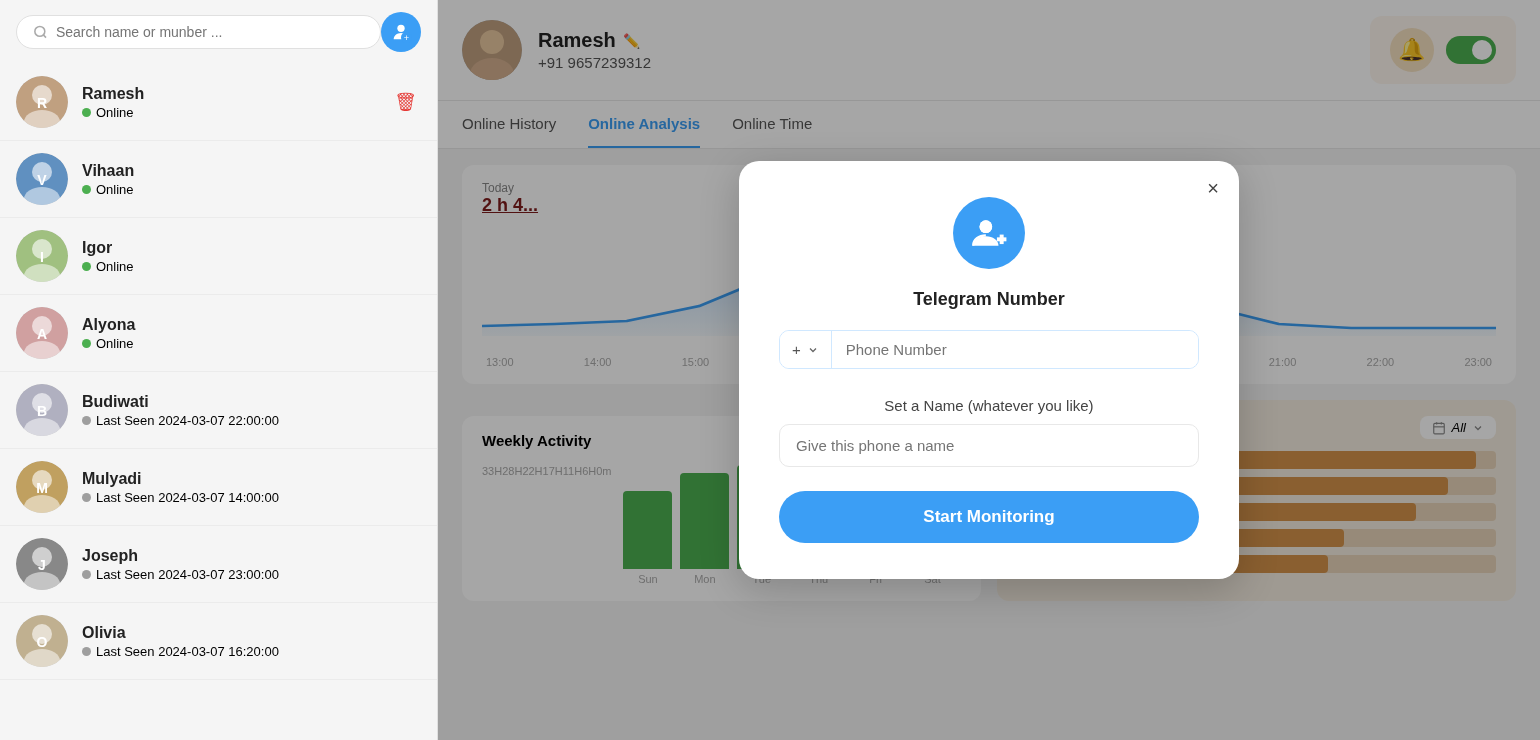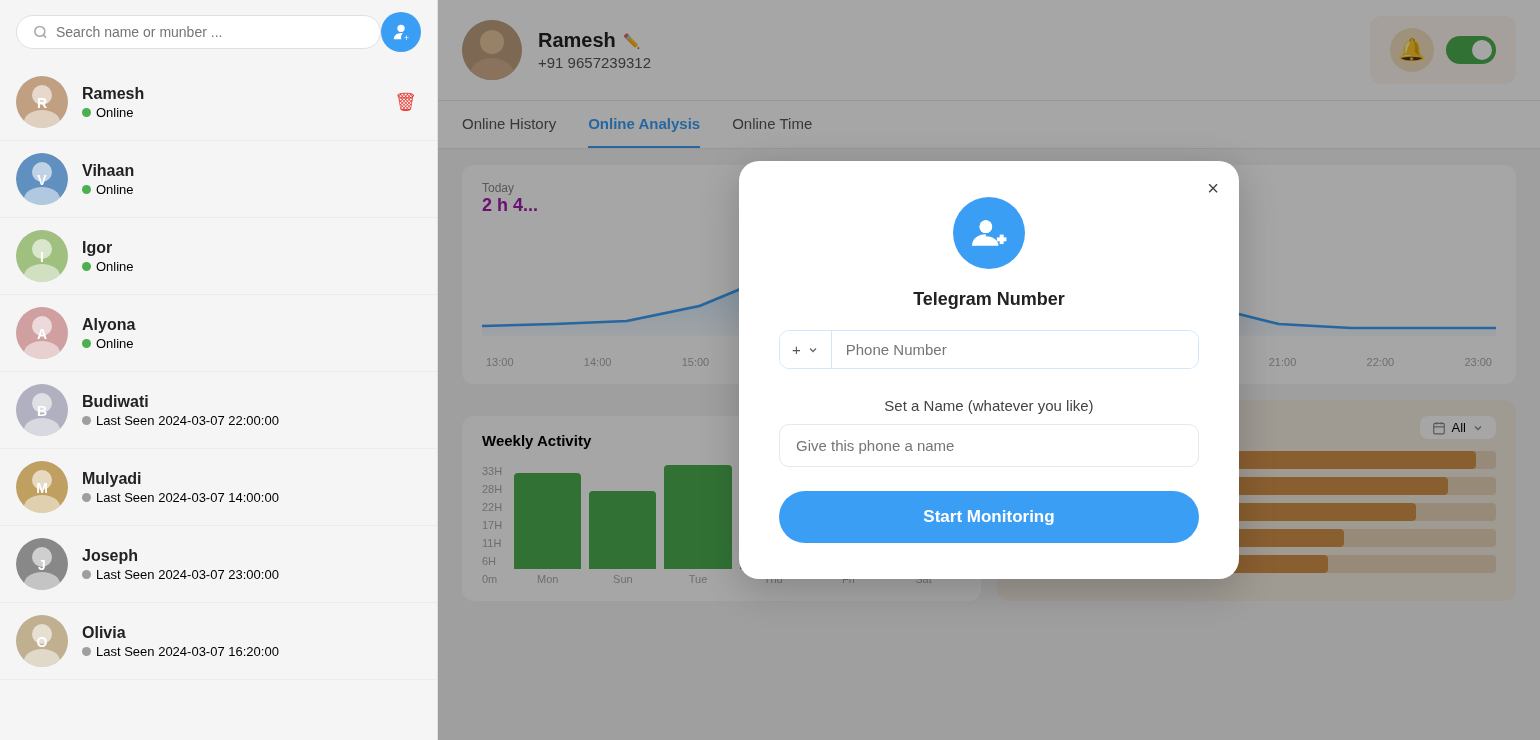--- a/index.html
+++ b/index.html
@@ -155,21 +155,21 @@
 
     
     .charts-area { padding: 16px 24px; overflow-y: auto; height: calc(740px - 90px - 48px); }
     .today-card {
       background: #fff;
       border-radius: 12px;
       padding: 16px 20px;
       margin-bottom: 16px;
     }
     .today-label { font-size: 12px; color: #888; }
-    .today-time { font-size: 18px; font-weight: 700; color: #a21caf; }
+    .today-time { font-size: 18px; font-weight: 700; color: #7f1d1d; text-decoration: underline; }
     .line-chart-area {
       height: 140px;
       position: relative;
       overflow: hidden;
     }
     .x-axis-labels { display: flex; justify-content: space-between; font-size: 11px; color: #aaa; padding: 0 4px; }
     
     .weekly-card {
       background: #fff;
       border-radius: 12px;
@@ -185,32 +185,33 @@
     }
     .peaks-header { display: flex; justify-content: space-between; align-items: center; margin-bottom: 12px; }
     .peaks-title { font-size: 15px; font-weight: 700; }
     .peaks-filter {
       background: #fff;
       border-radius: 8px;
       padding: 4px 12px;
       font-size: 13px;
       display: flex; align-items: center; gap: 6px;
       cursor: pointer;
+      font-style: italic;
     }
     .peak-bar-row { display: flex; align-items: center; gap: 8px; margin-bottom: 8px; }
     .peak-label { font-size: 12px; color: #555; width: 70px; text-align: right; }
     .peak-bar-bg { flex: 1; background: #e8d5bb; border-radius: 4px; height: 18px; }
     .peak-bar { height: 18px; border-radius: 4px; background: #d4924a; }
 
     
     .bar-chart { display: flex; align-items: flex-end; gap: 8px; height: 120px; padding: 0 4px; margin-top: 8px; }
     .bar-col { display: flex; flex-direction: column; align-items: center; flex: 1; height: 100%; justify-content: flex-end; }
     .bar { width: 100%; background: #4caf50; border-radius: 4px 4px 0 0; }
     .bar-label { font-size: 11px; color: #aaa; margin-top: 4px; }
-    .y-axis { display: flex; flex-direction: column; justify-content: space-between; font-size: 11px; color: #aaa; padding-right: 8px; height: 120px; }
+    .y-axis { display: flex; justify-content: center; font-size: 11px; color: #aaa; padding-right: 8px; height: 120px; }
 
     
     .overlay {
       position: absolute;
       top: 0; left: 0; right: 0; bottom: 0;
       background: rgba(0,0,0,0.35);
       display: flex;
       align-items: center;
       justify-content: center;
       z-index: 100;
@@ -538,26 +539,26 @@
               <div>33H</div>
               <div>28H</div>
               <div>22H</div>
               <div>17H</div>
               <div>11H</div>
               <div>6H</div>
               <div>0m</div>
             </div>
           <div class="bar-chart" id="bar-chart" style="flex:1;">
               <div class="bar-col">
+    <div class="bar" style="height:65%"></div>
+    <div class="bar-label">Sun</div>
+  </div>
+              <div class="bar-col">
     <div class="bar" style="height:80%"></div>
     <div class="bar-label">Mon</div>
-  </div>
-              <div class="bar-col">
-    <div class="bar" style="height:65%"></div>
-    <div class="bar-label">Sun</div>
   </div>
               <div class="bar-col">
     <div class="bar" style="height:90%"></div>
     <div class="bar-label">Tue</div>
   </div>
               <div class="bar-col">
     <div class="bar" style="height:88%"></div>
     <div class="bar-label">Thu</div>
   </div>
               <div class="bar-col">

